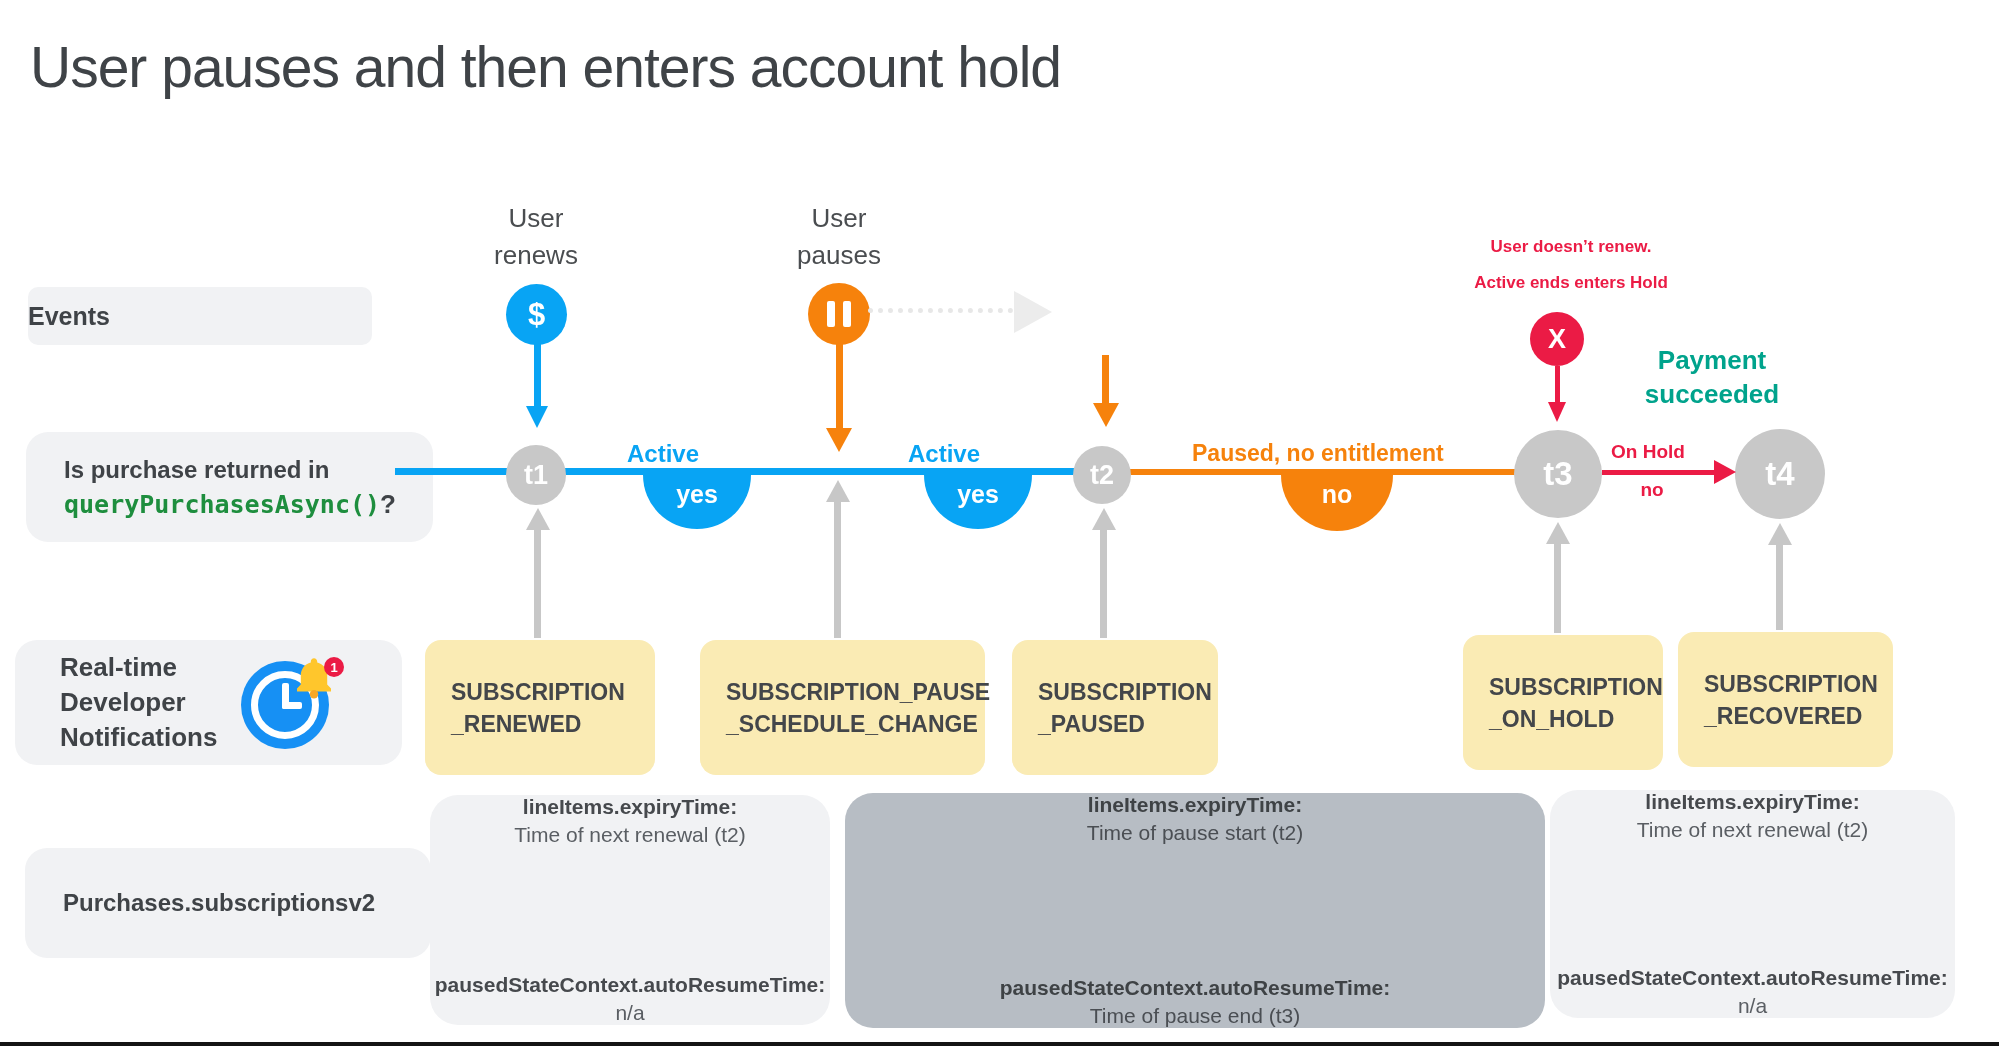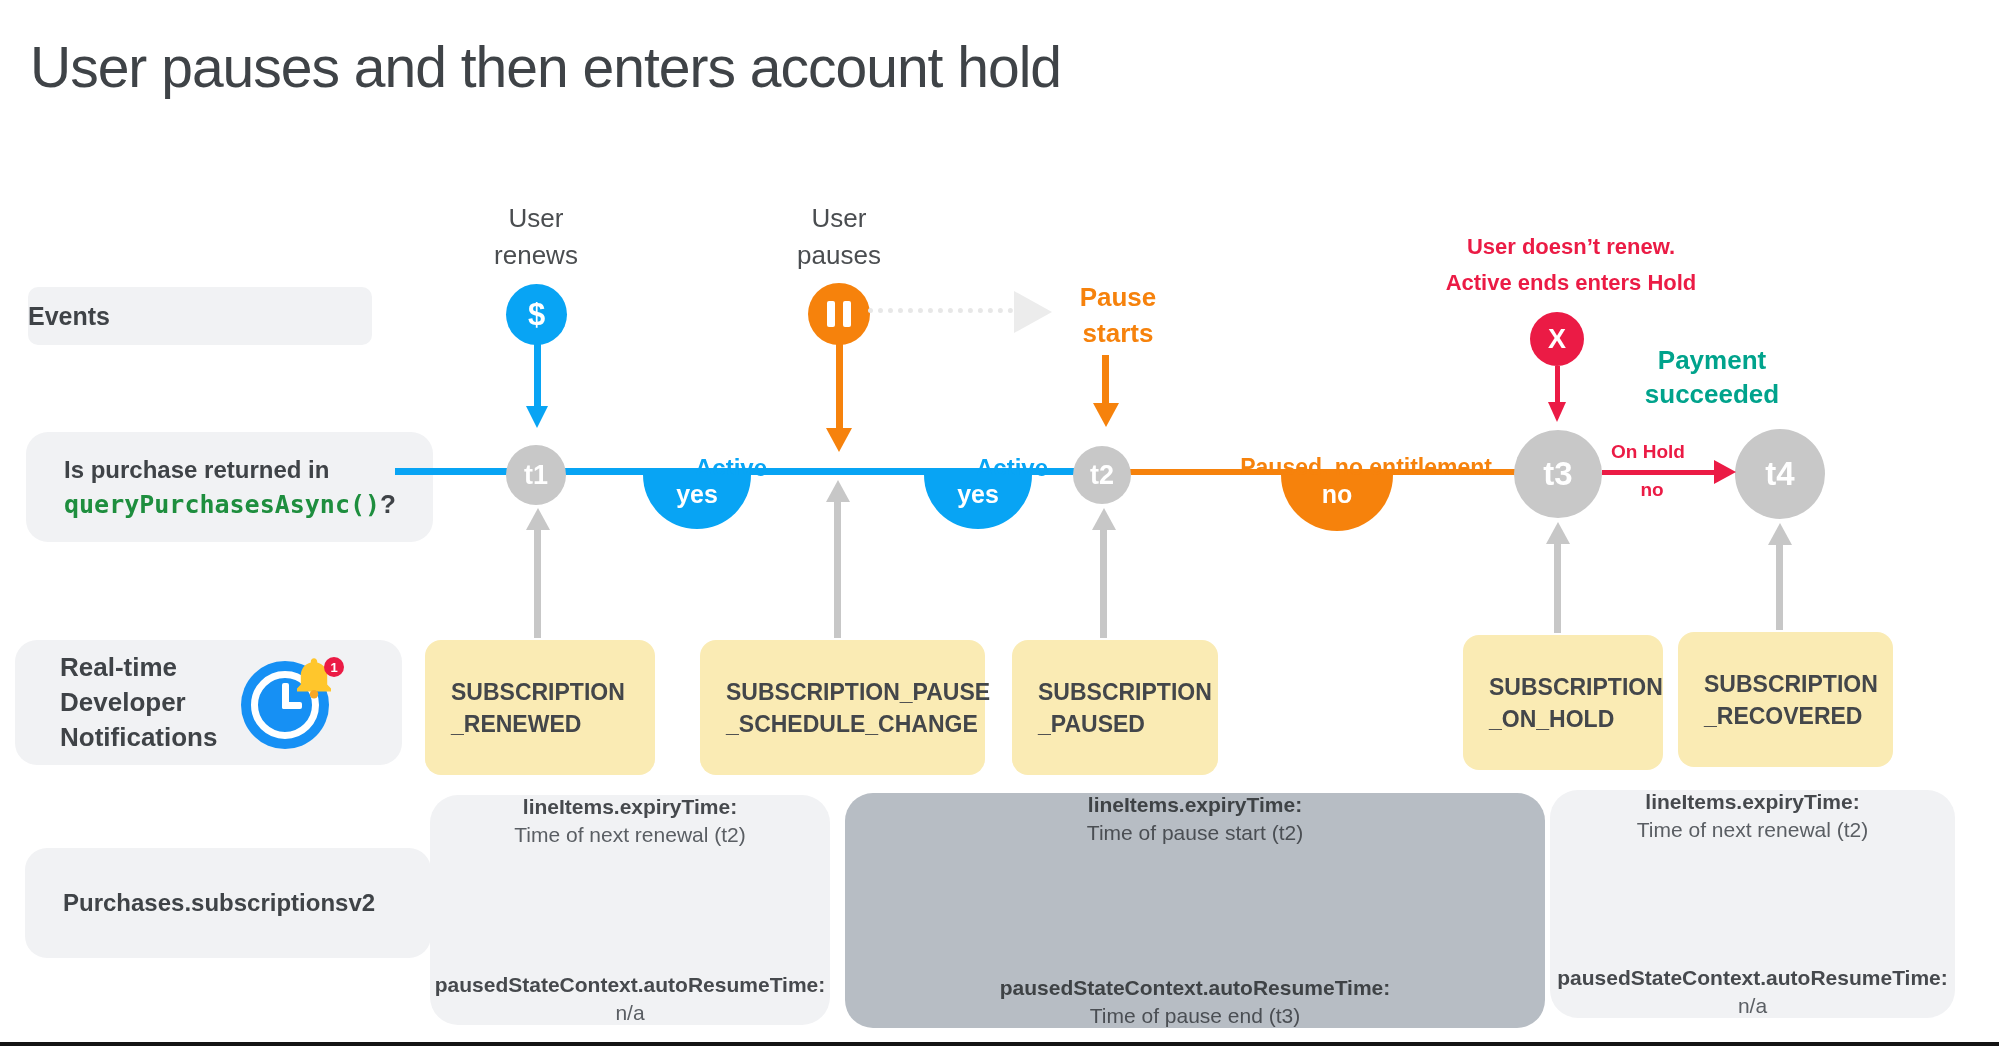--- a/index.html
+++ b/index.html
@@ -58,21 +58,21 @@
   #dollar-circle{left:506px;top:284px;width:61px;height:61px;background:var(--blue,#08A4F4);font-size:31px;}
   #pause-circle{left:808px;top:283px;width:62px;height:62px;background:var(--orange,#F6820C);}
   #pause-circle .bar{width:8px;height:26px;background:#fff;border-radius:2px;margin:0 4px;}
   #x-circle{left:1530px;top:312px;width:54px;height:54px;background:var(--red,#EB1B45);font-size:27px;}
 
   
   .evt-label{position:absolute;text-align:center;font-size:26px;line-height:37px;color:#4A4D50;}
   #lbl-user-renews{left:456px;top:200px;width:160px;}
   #lbl-user-pauses{left:759px;top:200px;width:160px;}
   #lbl-pause-starts{left:1038px;top:279px;width:160px;color:var(--orange,#F6820C);font-weight:bold;line-height:36px;}
-  #lbl-no-renew{left:1346px;top:229px;width:450px;color:var(--red,#EB1B45);font-weight:bold;font-size:22px;line-height:36px;}
+  #lbl-no-renew{left:1346px;top:229px;width:450px;color:var(--red,#EB1B45);font-weight:bold;font-size:17px;line-height:36px;}
   #lbl-payment{left:1612px;top:343px;width:200px;color:var(--teal,#00A38C);font-weight:bold;line-height:34px;font-size:26px;}
 
   
   .shaft{position:absolute;}
   .head-down{position:absolute;width:0;height:0;border-left:12px solid transparent;border-right:12px solid transparent;}
   .head-up{position:absolute;width:0;height:0;border-left:12px solid transparent;border-right:12px solid transparent;}
   
   #arr-blue-shaft{left:534px;top:344px;width:7px;height:64px;background:var(--blue,#08A4F4);}
   #arr-blue-head{left:526px;top:406px;border-left-width:11px;border-right-width:11px;border-top:22px solid var(--blue,#08A4F4);}
   
@@ -97,21 +97,21 @@
   #ga2-head{left:826px;top:480px;} #ga2-shaft{left:834px;top:500px;height:138px;}
   #ga3-head{left:1092px;top:508px;} #ga3-shaft{left:1100px;top:528px;height:110px;}
   #ga4-head{left:1546px;top:522px;} #ga4-shaft{left:1554px;top:542px;height:91px;}
   #ga5-head{left:1768px;top:523px;} #ga5-shaft{left:1776px;top:543px;height:87px;}
 
   
   #dotted-line{position:absolute;left:868px;top:308px;width:145px;border-top:5px dotted #E7E7E7;}
   #dotted-head{position:absolute;left:1014px;top:291px;width:0;height:0;border-top:21px solid transparent;border-bottom:21px solid transparent;border-left:38px solid #ECECEC;}
 
   
-  .state-lbl{position:absolute;text-align:right;font-weight:bold;font-size:24px;margin-top:14px;}
+  .state-lbl{position:absolute;text-align:left;font-weight:bold;font-size:24px;}
   #state-active1{left:627px;top:440px;width:140px;color:var(--blue,#08A4F4);}
   #state-active2{left:908px;top:440px;width:140px;color:var(--blue,#08A4F4);}
   #state-paused{left:1192px;top:440px;width:300px;color:var(--orange,#F6820C);font-size:23px;}
   .half-badge{
     position:absolute;top:475px;color:#fff;font-weight:bold;font-size:25px;text-align:center;
   }
   #badge-yes1{left:643px;width:108px;height:54px;border-radius:0 0 54px 54px;background:var(--blue,#08A4F4);}
   #badge-yes2{left:924px;width:108px;height:54px;border-radius:0 0 54px 54px;background:var(--blue,#08A4F4);}
   #badge-no1{left:1281px;width:112px;height:56px;border-radius:0 0 56px 56px;background:var(--orange,#F6820C);}
   .half-badge span{display:block;padding-top:5px;}
@@ -186,24 +186,20 @@
   <div class="tl-seg" id="seg-orange"></div>
 
   <div class="evt-label" id="lbl-user-renews">
     <div>User</div>
     <div>renews</div>
   </div>
   <div class="evt-label" id="lbl-user-pauses">
     <div>User</div>
     <div>pauses</div>
   </div>
-  <div class="evt-label" id="lbl-pause-starts">
-    <div>Pause</div>
-    <div>starts</div>
-  </div>
   <div class="evt-label" id="lbl-no-renew">
     <div>User doesn’t renew.</div>
     <div>Active ends enters Hold</div>
   </div>
   <div class="evt-label" id="lbl-payment">
     <div>Payment</div>
     <div>succeeded</div>
   </div>
 
   <div class="event-circle" id="dollar-circle">

